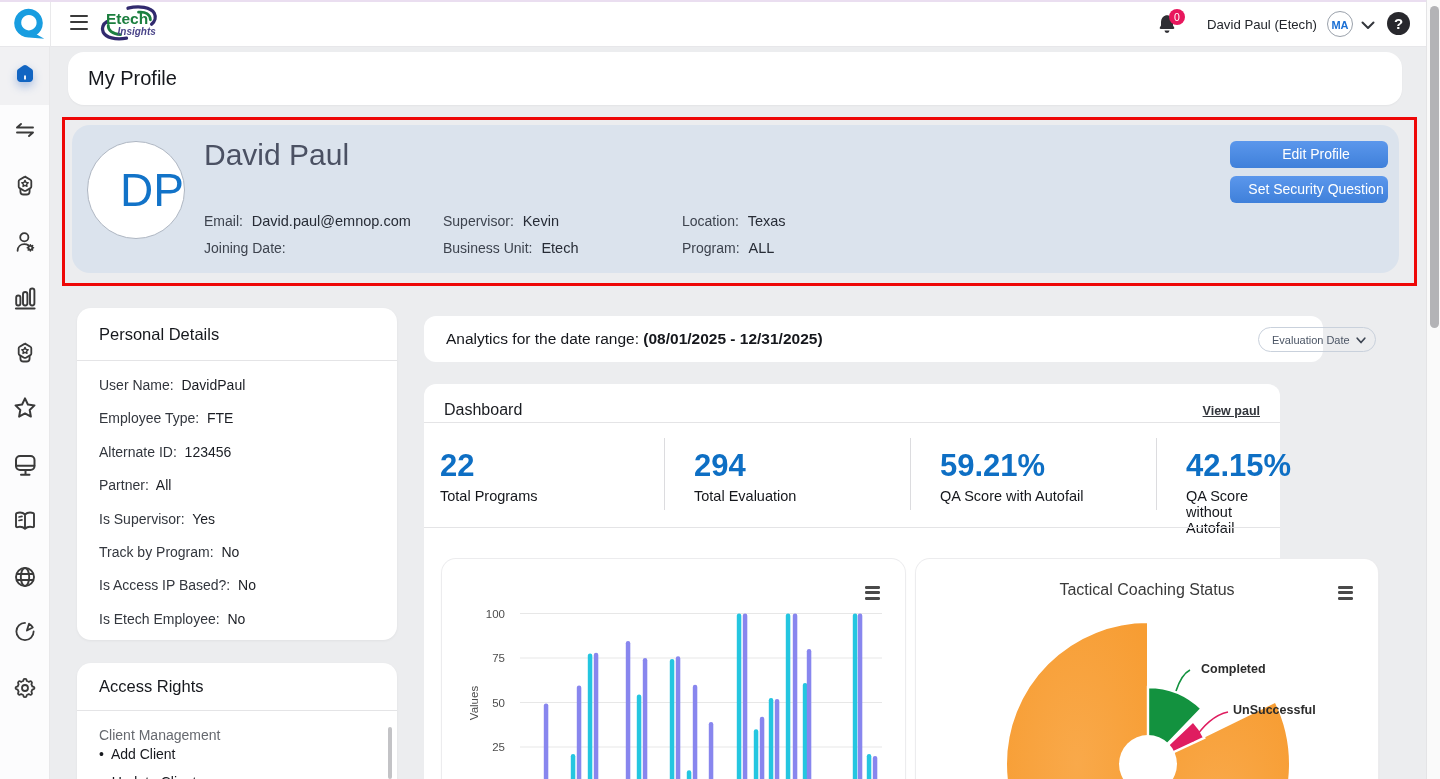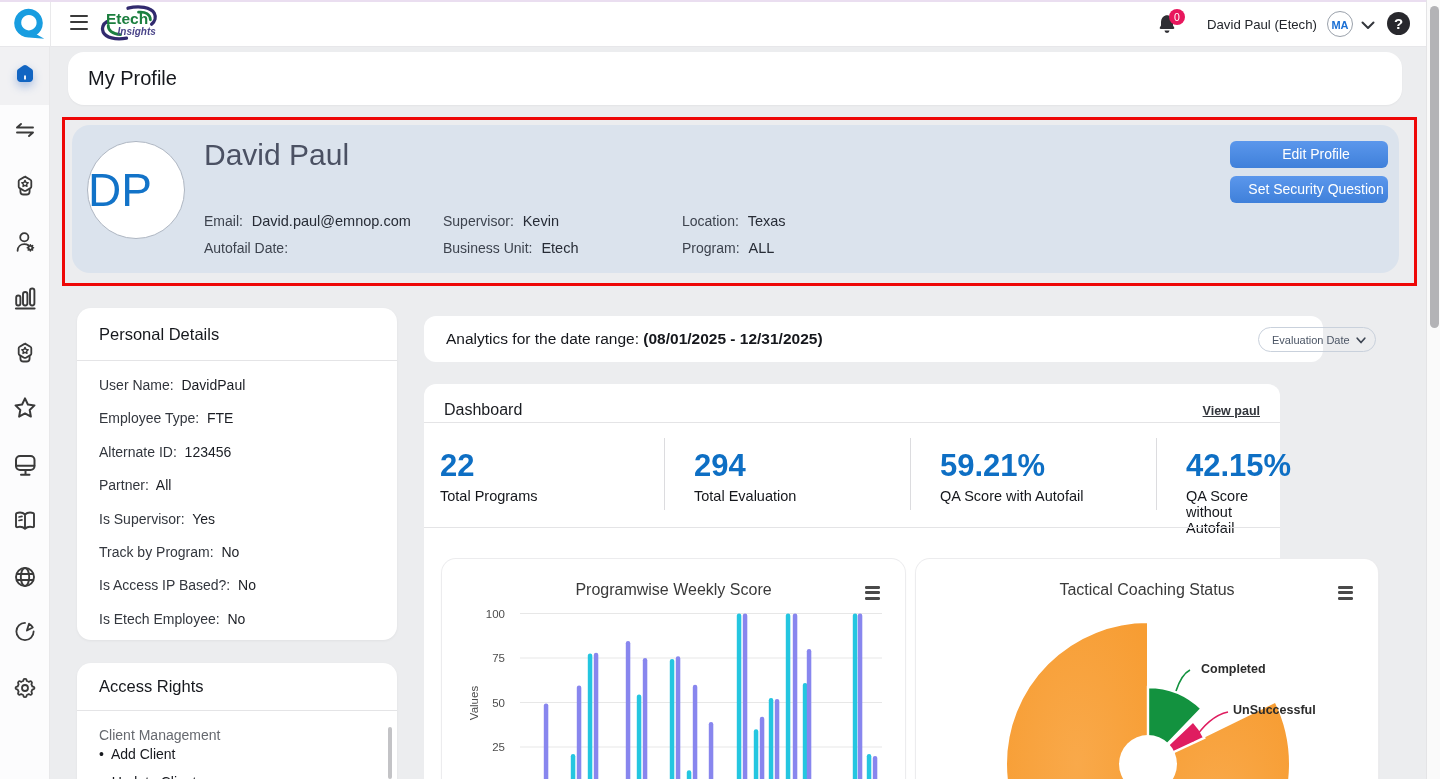--- a/index.html
+++ b/index.html
@@ -21,21 +21,21 @@
   #sbtrack { position:absolute; right:0; top:0; width:14px; height:779px; background:#fafafa; border-left:1px solid #e4e4e6; z-index:60; }
   #sbthumb { position:absolute; left:2.5px; top:6px; width:9px; height:322px; background:#b3b3b6; border-radius:5px; }
 
   
   #myprofile { position:absolute; left:68px; top:52px; width:1334px; height:53px; background:#fff; border-radius:16px; box-shadow:0 1px 2px rgba(0,0,0,0.04); }
   #myprofile span { position:absolute; left:20px; top:15px; font-size:20px; color:#15171c; }
 
   
   #redbox { position:absolute; left:62px; top:117px; width:1355px; height:169px; border:3px solid #ee0707; }
   #hero { position:absolute; left:72px; top:125px; width:1327px; height:148px; background:#dbe3ed; border-radius:18px; }
-  #avatar { position:absolute; left:87px; top:141px; width:98px; height:98px; border-radius:50%; background:#fff; border:1px solid #aeb6c2; text-align:left; line-height:96px; font-size:46px; color:#1273c8; }
+  #avatar { position:absolute; left:87px; top:141px; width:98px; height:98px; border-radius:50%; background:#fff; border:1px solid #aeb6c2; text-align:right; line-height:96px; font-size:46px; color:#1273c8; }
   #heroname { position:absolute; left:204px; top:138px; font-size:30px; color:#4b5163; }
   .hlabel { font-size:14px; color:#3d434e; }
   .hval { font-size:14.5px; color:#272c36; }
   .hrow { position:absolute; }
   .btn { position:absolute; left:1230px; width:158px; height:27px; border-radius:6px; background:linear-gradient(#5b97ec,#3f80da); color:#fff; font-size:14px; text-align:center; line-height:27px;padding-left:14px; }
 
   
   .card { position:absolute; background:#fff; border-radius:14px; box-shadow:0 1px 3px rgba(0,0,0,0.05); }
   .cardhead { position:absolute; left:22px; top:17px; font-size:16.5px; color:#16181d; }
   .carddiv { position:absolute; left:0; right:0; height:1px; background:#e4e4e6; }
@@ -170,21 +170,21 @@
 
 <div id="myprofile">
     <span>My Profile</span>
   </div>
 
 <div id="redbox"></div>
 <div id="hero"></div>
 <div id="avatar">DP</div>
 <div id="heroname">David Paul</div>
 <div class="hrow" style="left:204px; top:212px;"><span class="hlabel">Email:</span>&nbsp; <span class="hval">David.paul@emnop.com</span></div>
-<div class="hrow" style="left:204px; top:239px;"><span class="hlabel">Autofail Date:</span></div>
+<div class="hrow" style="left:204px; top:239px;"><span class="hlabel">Joining Date:</span></div>
 <div class="hrow" style="left:443px; top:212px;"><span class="hlabel">Supervisor:</span>&nbsp; <span class="hval">Kevin</span></div>
 <div class="hrow" style="left:443px; top:239px;"><span class="hlabel">Business Unit:</span>&nbsp; <span class="hval">Etech</span></div>
 <div class="hrow" style="left:682px; top:212px;"><span class="hlabel">Location:</span>&nbsp; <span class="hval">Texas</span></div>
 <div class="hrow" style="left:682px; top:239px;"><span class="hlabel">Program:</span>&nbsp; <span class="hval">ALL</span></div>
 <div class="btn" style="top:141px;">Edit Profile</div>
 <div class="btn" style="top:176px;">Set Security Question</div>
 
 <div class="card" id="pdcard" style="left:77px; top:308px; width:320px; height:332px;">
   <div class="cardhead">Personal Details</div>
   <div class="carddiv" style="top:52px;"></div>
@@ -228,21 +228,20 @@
   <div class="statnum" style="left:516px;">59.21%</div>
   <div class="statlbl" style="left:516px;">QA Score with Autofail</div>
   <div class="statnum" style="left:762px;">42.15%</div>
   <div class="statlbl" style="left:762px;">QA Score without Autofail</div>
   <div class="statdiv" style="left:240px;"></div>
   <div class="statdiv" style="left:486px;"></div>
   <div class="statdiv" style="left:732px;"></div>
   <div class="carddiv" style="top:143px;"></div>
 
   <div class="chartcard" style="left:18px; width:463px;">
-    <div class="charttitle">Programwise Weekly Score</div>
     <div class="hamb">
         <div></div>
         <div></div>
         <div></div>
       </div>
     <svg width="462" height="221" viewBox="0 0 462 221" style="position:absolute;left:0;top:0;">
       <g stroke="#e7e7e7" stroke-width="1">
         <line x1="78" y1="54.5" x2="440" y2="54.5"></line>
         <line x1="78" y1="99" x2="440" y2="99"></line>
         <line x1="78" y1="143.5" x2="440" y2="143.5"></line>

